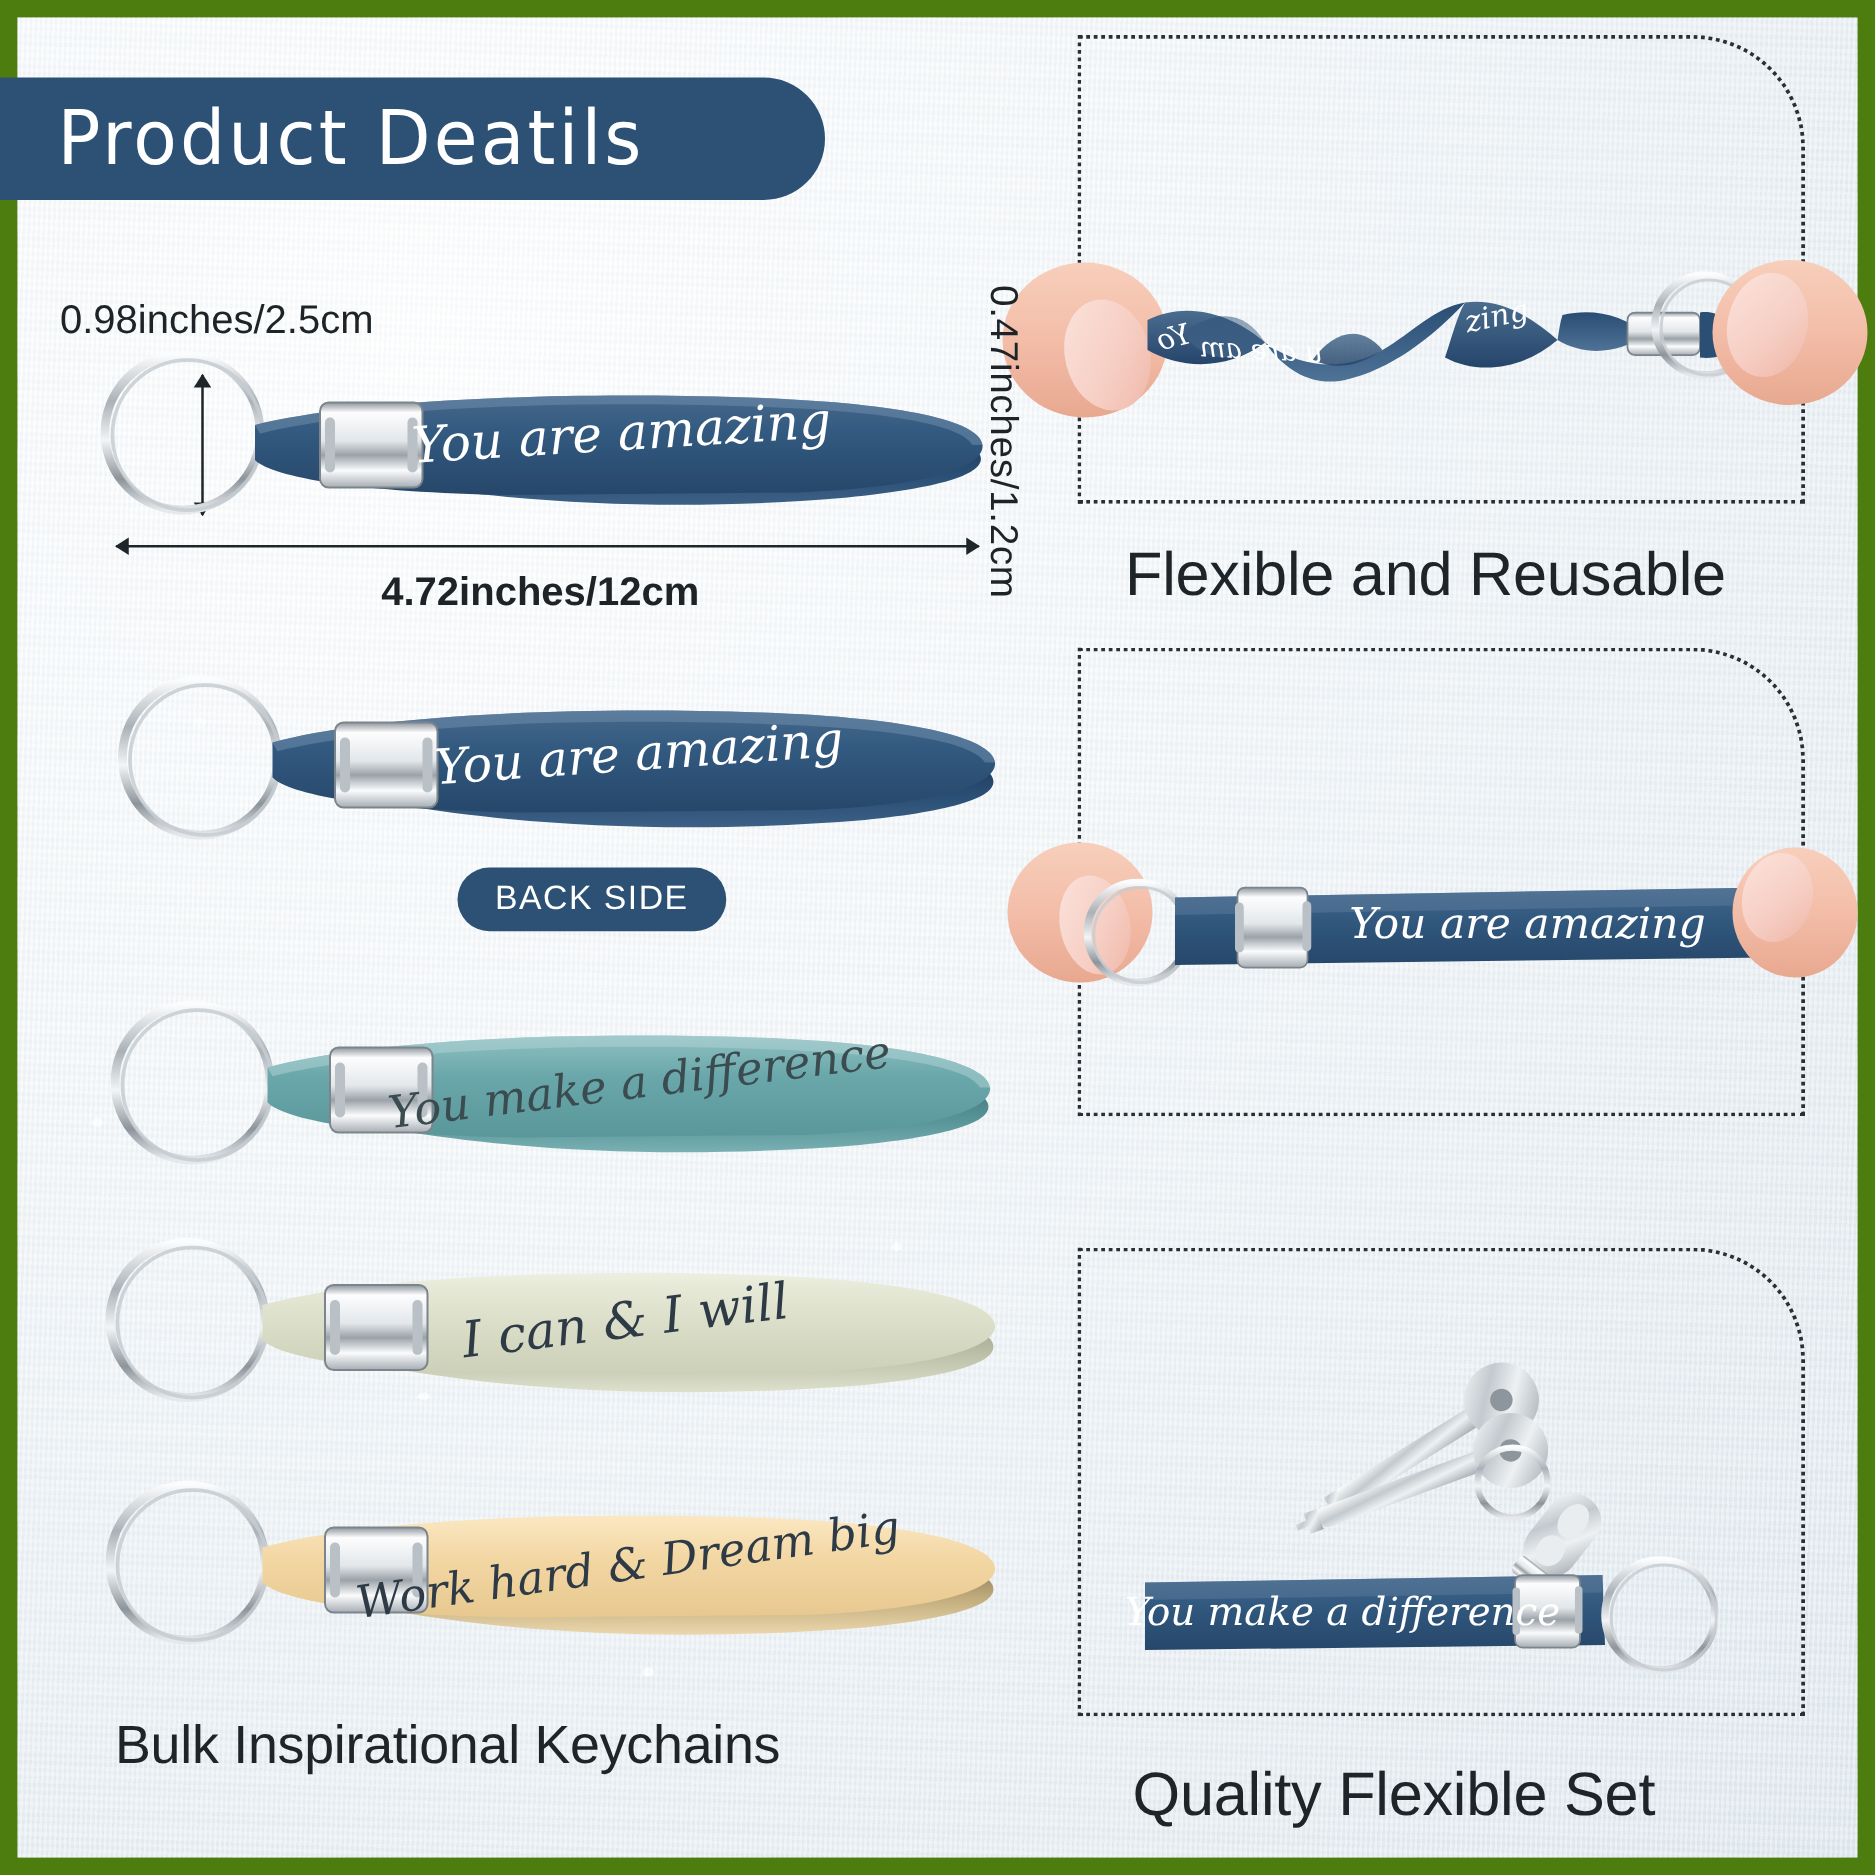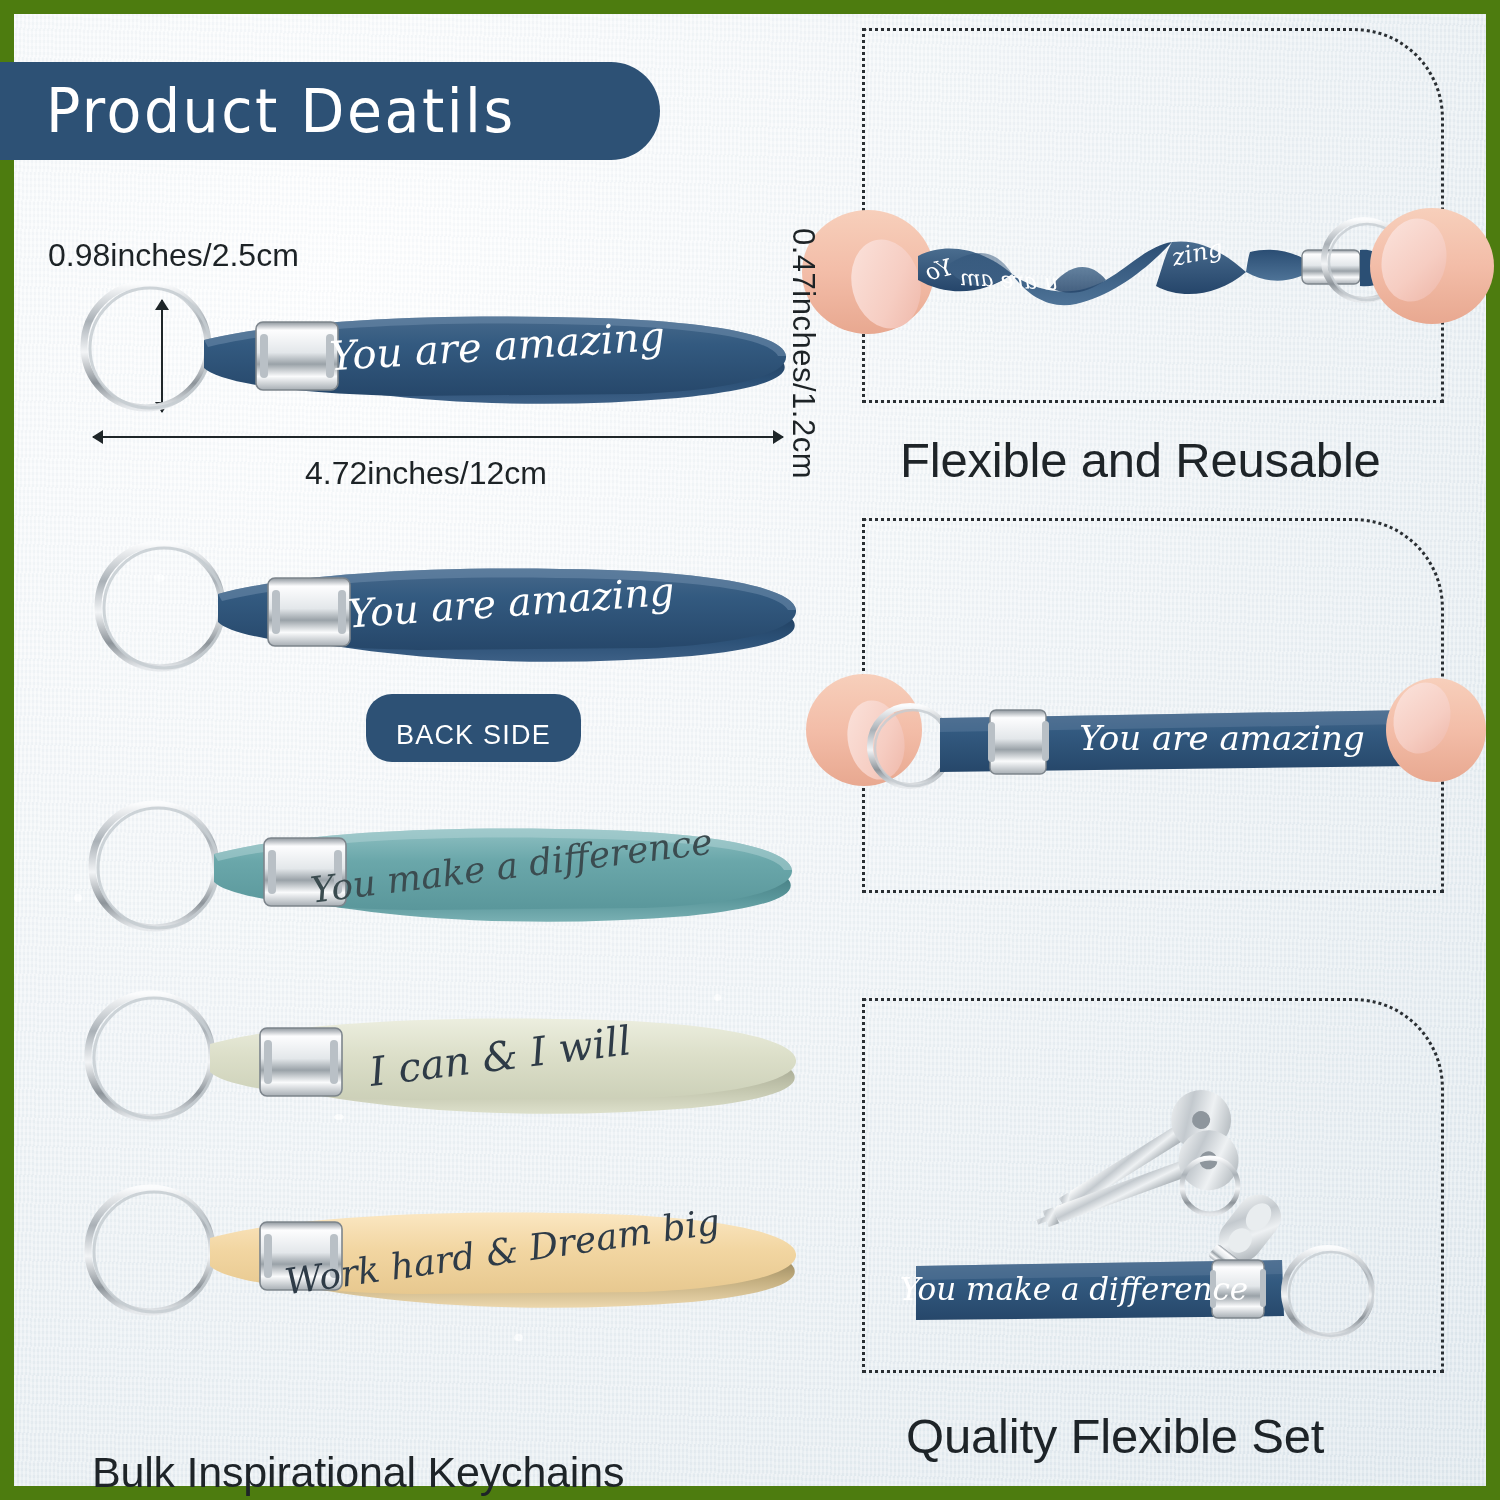--- a/index.html
+++ b/index.html
@@ -62,21 +62,21 @@
   
   .left-col { position: absolute; left: 0; top: 0; width: 830px; height: 1096px; z-index: 5; }
 
   .dim-label {
     position: absolute;
     color: #1d2326;
     font-size: 32px;
     white-space: nowrap;
   }
   #dim-width-label { left: 48px; top: 237px; }
-  #dim-length-label { left: 305px; top: 455px; }
+  #dim-length-label { left: 305px; top: 455px; font-weight: bold; }
   #dim-thick-label {
     left: 785px; top: 228px;
     writing-mode: vertical-rl;
     font-size: 31px;
     letter-spacing: .5px;
   }
 
   
   .arrow-v {
     position: absolute;
@@ -107,33 +107,33 @@
   
   .keychain { position: absolute; }
 
   .back-badge {
     position: absolute;
     left: 366px; top: 694px;
     background: #2d5175;
     color: #fff;
     font-size: 27px;
     letter-spacing: 1.2px;
-    padding: 26px 30px 11px;
+    padding: 9px 30px 11px;
     border-radius: 26px;
     z-index: 7;
   }
 
   .bottom-caption {
     position: absolute;
     color: #1e2428;
     font-size: 43px;
     letter-spacing: -.2px;
     white-space: nowrap;
   }
-  #caption-bulk { left: 92px; top: 1448px; }
+  #caption-bulk { left: 92px; top: 1372px; }
 
   
   .panel {
     position: absolute;
     border: 3px dotted #2a2f33;
     background: transparent;
     border-radius: 0 90px 0 0;
   }
   .panel-caption {
     position: absolute;

